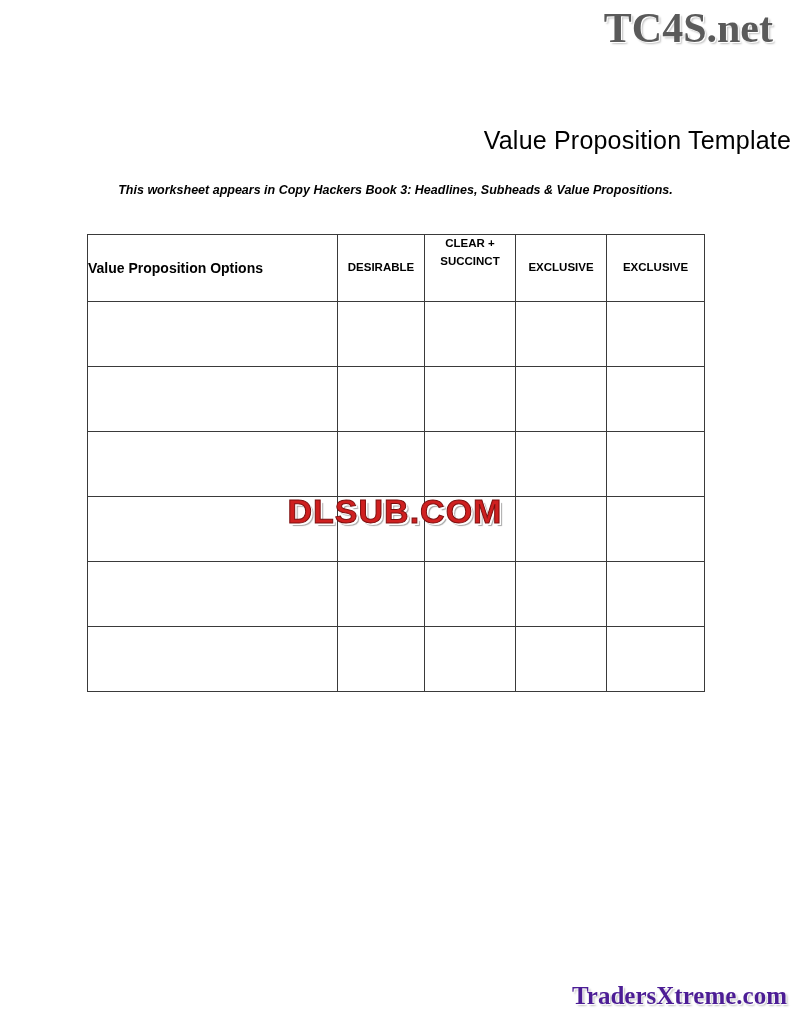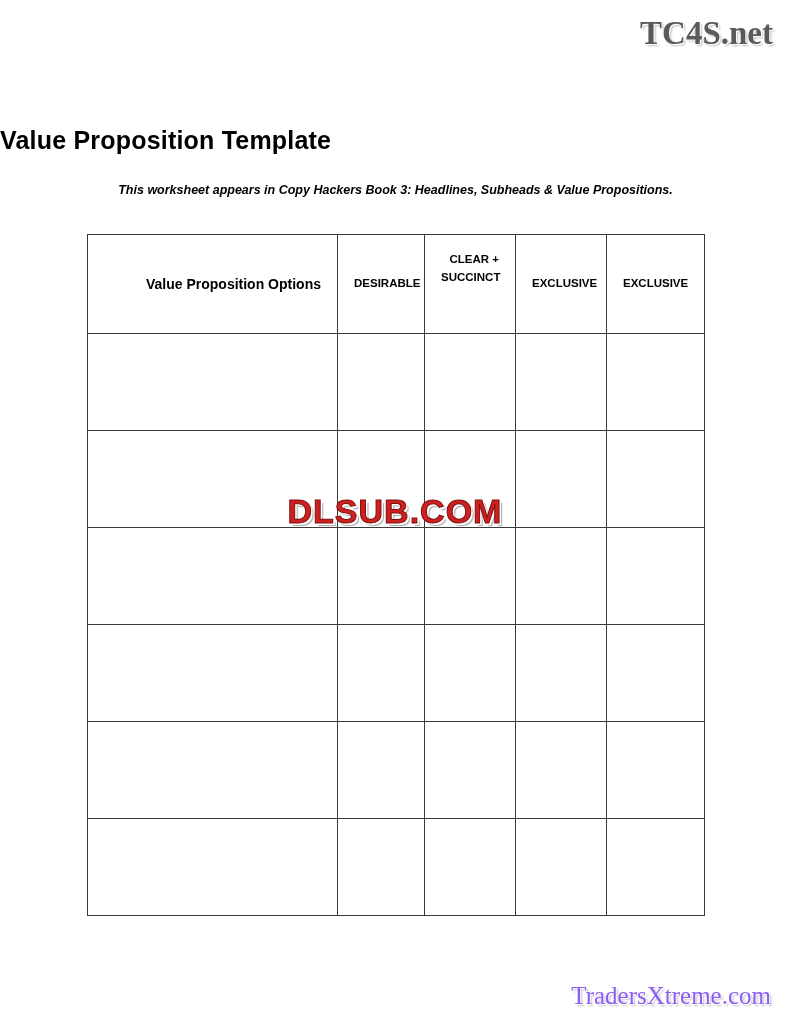--- a/index.html
+++ b/index.html
@@ -21,39 +21,39 @@
     left: 0; top: 0;
     width: 791px;
     height: 1024px;
     background: #ffffff;
   }
 
   
   .wm-top {
     position: absolute;
     right: 18px;
-    top: 15px;
+    top: 4px;
     font-family: "Liberation Serif", serif;
-    font-size: 33px;
+    font-size: 42px;
     font-weight: bold;
     color: #5a5a5a;
     letter-spacing: 0px;
     text-shadow: 1px 1px 0 #ffffff, 2px 2px 2px rgba(0,0,0,0.25);
     white-space: nowrap;
   }
 
   
   .wm-bottom {
     position: absolute;
-    right: 20px;
+    right: 4px;
     bottom: 14px;
     font-family: "Liberation Serif", serif;
     font-size: 25px;
-    font-weight: normal;
-    color: #8b5cf6;
+    font-weight: bold;
+    color: #4c1d95;
     text-shadow: 1px 1px 0 rgba(255,255,255,0.9), 2px 2px 2px rgba(0,0,0,0.25);
     white-space: nowrap;
   }
 
   
   .wm-center {
     position: absolute;
     left: 249px;
     top: 492px;
     width: 292px;
@@ -70,23 +70,23 @@
        3px 3px 1px rgba(0,0,0,0.35);
     white-space: nowrap;
     pointer-events: none;
   }
 
   .doc-title {
     position: absolute;
     left: 0;
     top: 126px;
     width: 791px;
-    text-align: left;
+    text-align: right;
     font-size: 25px;
-    font-weight: bold;
+    font-weight: normal;
     letter-spacing: 0.2px;
   }
 
   .doc-subtitle {
     position: absolute;
     left: 0;
     top: 183px;
     width: 791px;
     text-align: center;
     font-size: 12.5px;
@@ -98,24 +98,23 @@
   .grid {
     position: absolute;
     left: 87px;
     top: 234px;
     width: 617px;
     border-collapse: collapse;
     table-layout: fixed;
   }
   .grid td, .grid th {
     border: 1px solid #3a3a3a;
-    padding: 16px;
+    padding: 0;
     vertical-align: middle;
     background: transparent;
-    text-align: right;
   }
 
   .col-option   { width: 250px; }
   .col-desirable{ width: 87px;  }
   .col-clear    { width: 91px;  }
   .col-exclusive{ width: 91px;  }
   .col-memorable{ width: 98px;  }
 
   .head-row td {
     height: 66px;

